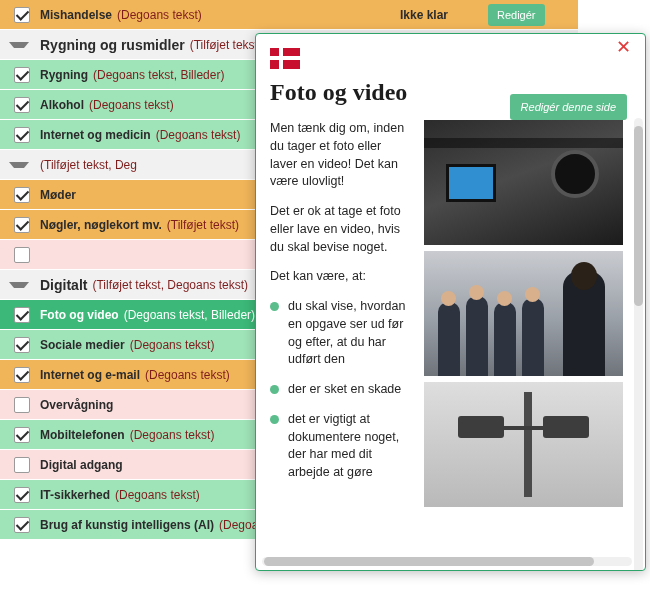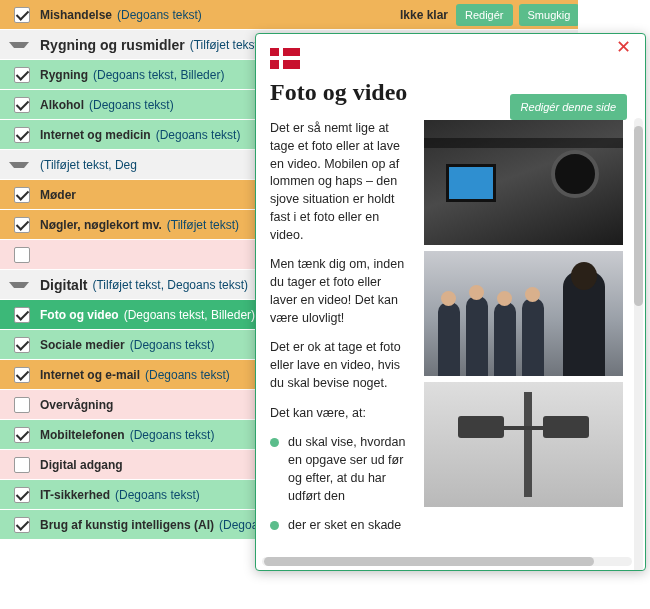--- a/index.html
+++ b/index.html
@@ -37,33 +37,34 @@
   .cb.checked:after{
     content:"";position:absolute;left:4px;top:0px;
     width:5px;height:10px;border:solid #2f2f2f;border-width:0 2px 2px 0;
     transform:rotate(45deg);
   }
   .label{
     flex:1;display:flex;align-items:center;gap:5px;
     overflow:hidden;white-space:nowrap;
   }
   .label .name{font-weight:bold;font-size:12px;color:#2b2b2b;}
-  .label .meta{color:#0c4a6e;font-weight:normal;font-size:12px;}
+  .label .meta{color:#7f1d1d;font-weight:normal;font-size:12px;}
   .row .status{
     width:78px;flex:0 0 78px;text-align:right;padding-right:8px;
     font-size:12px;color:#2b2b2b;font-weight:bold;
   }
   .row .btns{
     width:122px;flex:0 0 122px;display:flex;gap:6px;align-items:center;
   }
   .btn{
     background:#5bbd8b;color:#fff;border:none;border-radius:3px;
     font-size:11px;padding:5px 9px;cursor:pointer;
     font-family:"Liberation Sans",sans-serif;
     white-space:nowrap;
+    margin-left:32px;
   }
   
   .green{background:#9fe3b8;}
   .green-dark{background:#3cb878;}
   .green-dark .name,.green-dark .meta{color:#ffffff;}
   .orange{background:#f0b459;}
   .pink{background:#fbdede;}
   .head{background:#f1f1f1;}
   .head .label{padding-left:0;}
   .head .name{font-size:14px;}
@@ -350,21 +351,20 @@
 <div id="modal">
   <button id="close-btn">✕</button>
   <button id="edit-page-btn">Redigér denne side</button>
 
   <div id="modal-body">
     <div class="modal-inner">
       <span class="flag"></span>
       <h1>Foto og video</h1>
       <div class="cols">
         <div class="col-text">
-          <p>Det er så nemt lige at tage et foto eller at lave en video. Mobilen op af lommen og haps – den sjove situation er holdt fast i et foto eller en video.</p>
           <p>Men tænk dig om, inden du tager et foto eller laver en video! Det kan være ulovligt!</p>
           <p>Det er ok at tage et foto eller lave en video, hvis du skal bevise noget.</p>
           <p>Det kan være, at:</p>
           <ul>
             <li>du skal vise, hvordan en opgave ser ud før og efter, at du har udført den</li>
             <li>der er sket en skade</li>
             <li>det er vigtigt at dokumentere noget, der har med dit arbejde at gøre</li>
           </ul>
         </div>
         <div class="col-media">

